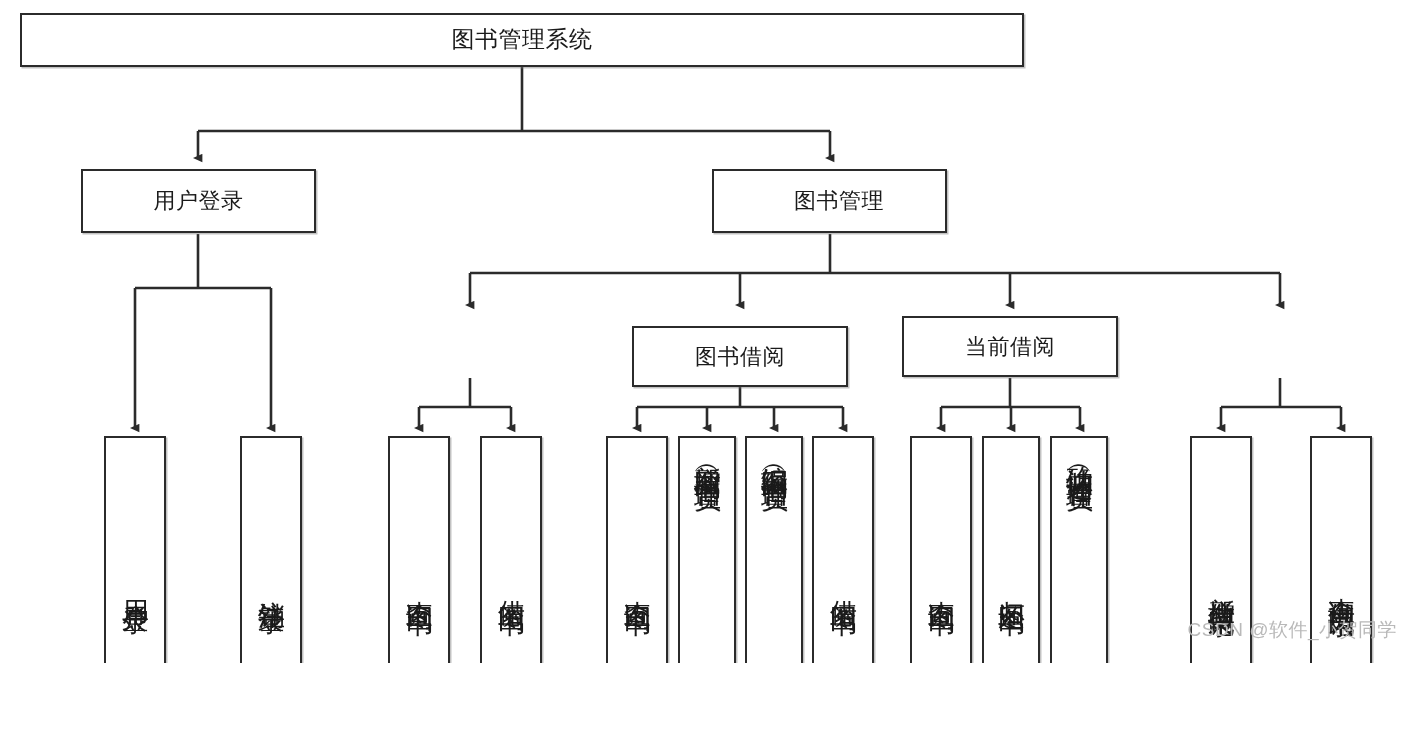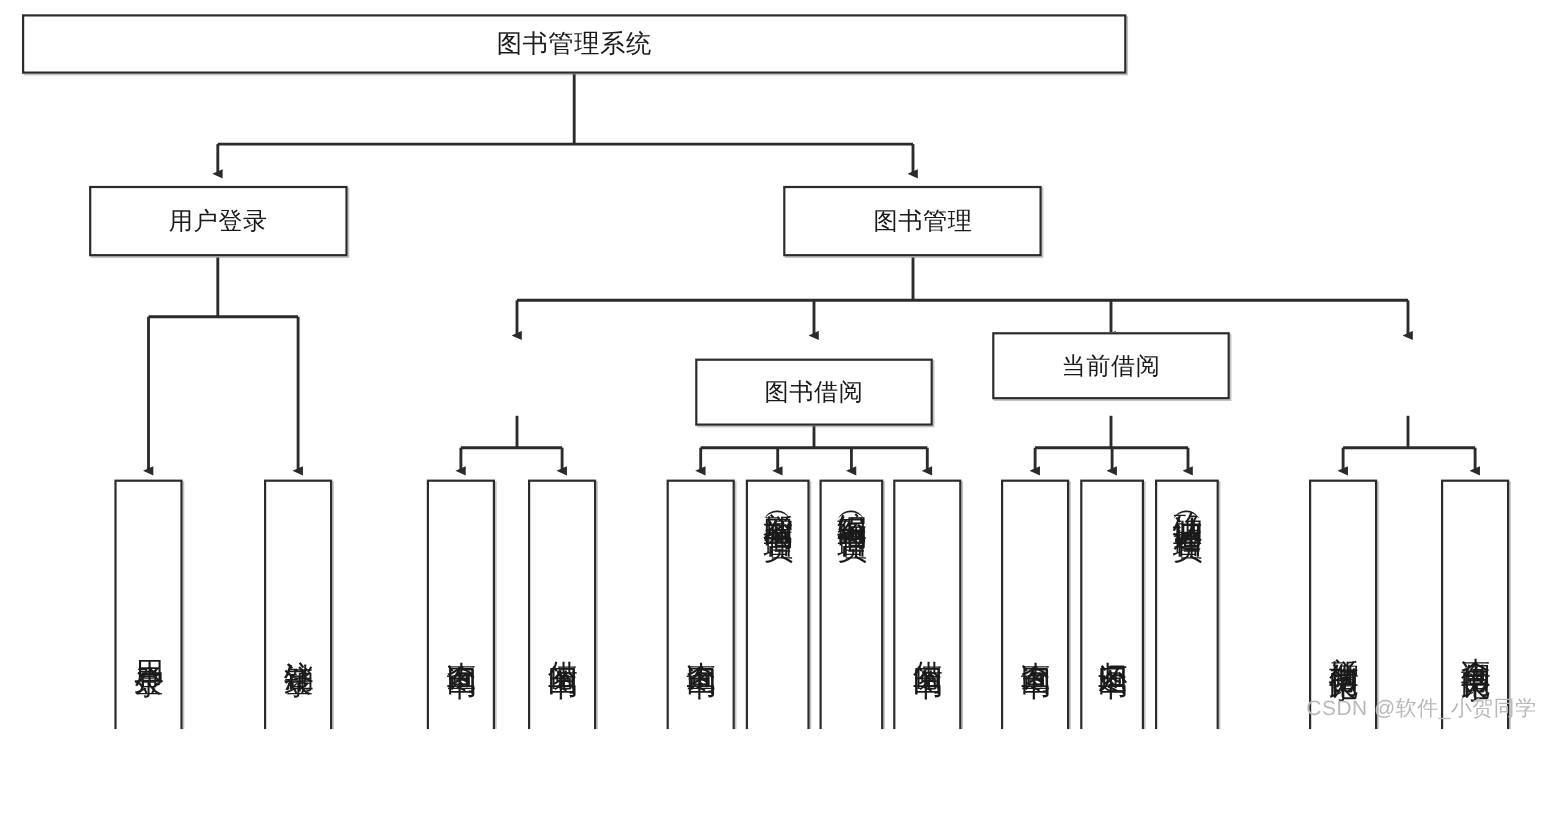--- a/index.html
+++ b/index.html
@@ -62,21 +62,21 @@
     letter-spacing: 3px;
     white-space: nowrap;
   }
   .node.vert.centered {
     align-items: center;
     padding-top: 0;
   }
   #watermark {
     position: absolute;
     right: 8px;
-    bottom: 6px;
+    bottom: 20px;
     font-size: 19px;
     color: #b9b9b9;
     white-space: nowrap;
     letter-spacing: 0.5px;
     text-align: center;
   }
 </style>
 </head>
 <body>
 
@@ -139,21 +139,21 @@
   <div class="node horiz" style="left:81px; top:169px; width:235px; height:64px;">
     <span class="lbl">用户登录</span>
   </div>
   <div class="node horiz" style="left:712px; top:169px; width:235px; height:64px;padding-left:19px;">
     <span class="lbl">图书管理</span>
   </div>
 
   <div class="node horiz" style="left:632px; top:316px; width:216px; height:61px;margin-top:10px;">
     <span class="lbl">图书借阅</span>
   </div>
-  <div class="node horiz" style="left:902px; top:302px; width:216px; height:61px;">
+  <div class="node horiz" style="left:902px; top:316px; width:216px; height:61px;">
     <span class="lbl">当前借阅</span>
   </div>
 
   <div class="node vert centered" style="left:104px; top:436px; width:62px; height:298px;">
     <span class="lbl">用户登录</span>
   </div>
   <div class="node vert centered" style="left:240px; top:436px; width:62px; height:298px;">
     <span class="lbl">注销登录</span>
   </div>
 

